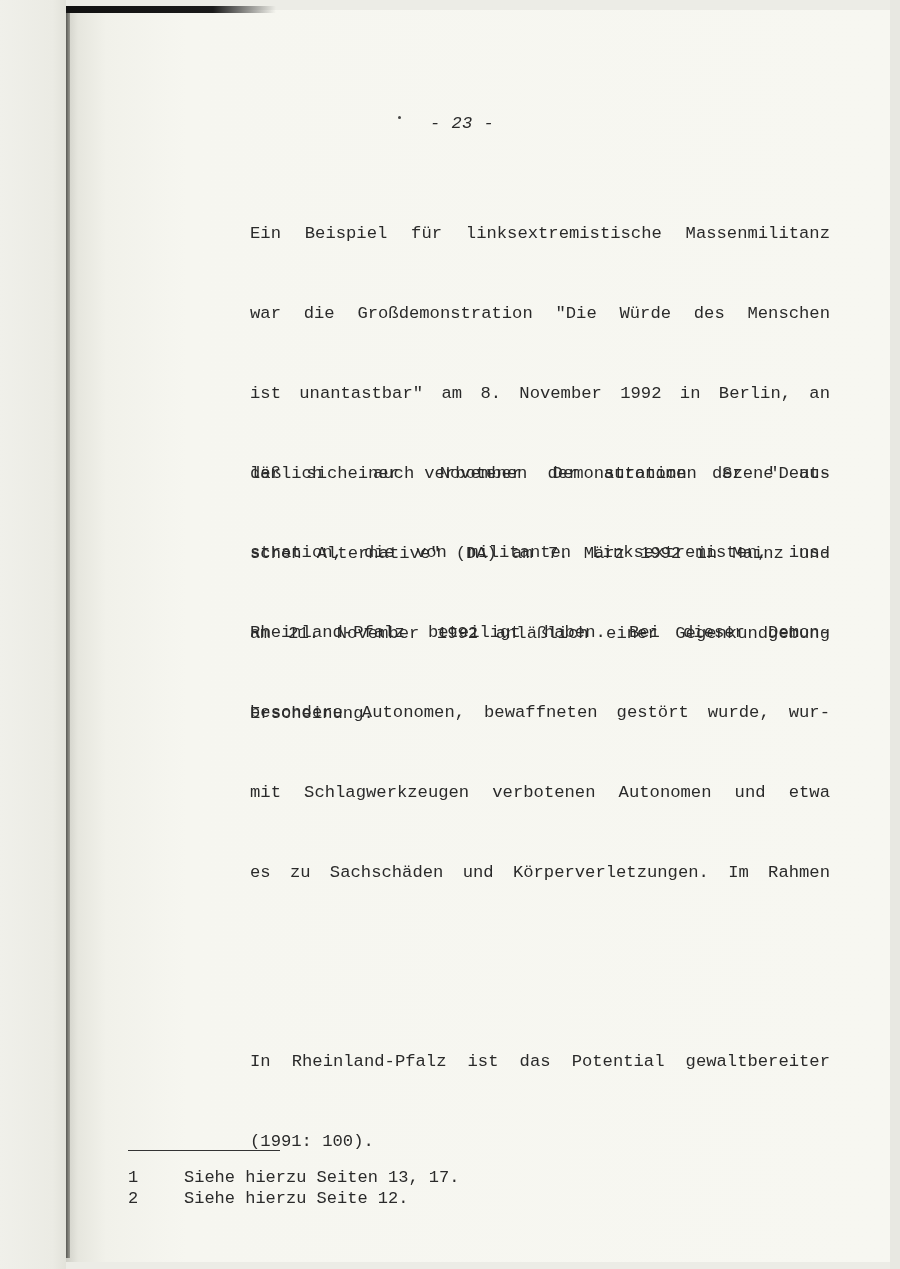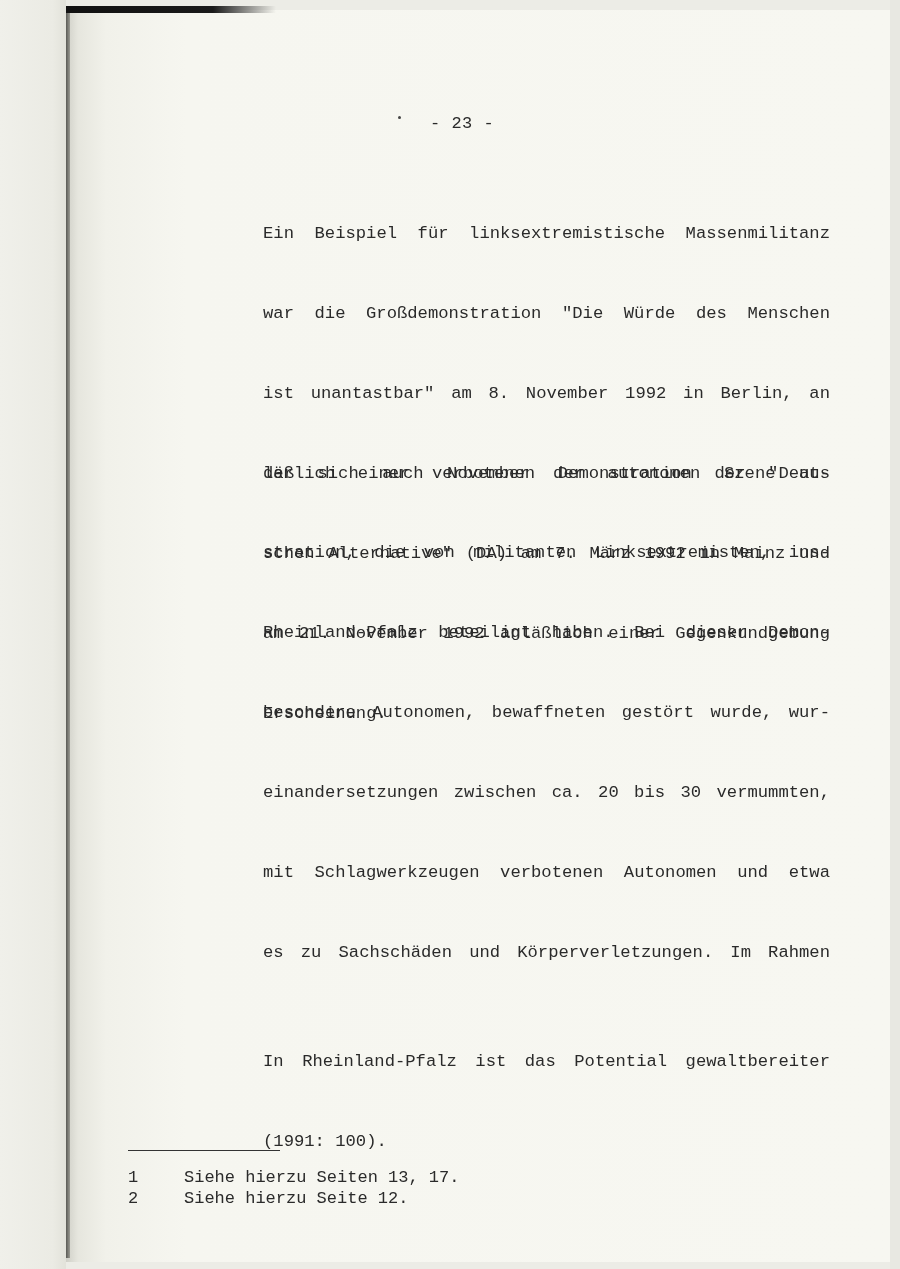--- a/index.html
+++ b/index.html
@@ -24,29 +24,29 @@
   .top-edge {
     position: absolute; left: 66px; top: 6px; width: 210px; height: 7px;
     background: linear-gradient(to right, #111 0%, #1a1a1a 70%, rgba(30,30,30,0) 100%);
   }
   .right-edge {
     position: absolute; left: 890px; top: 0; width: 10px; height: 1269px;
     background: #e8e8e2;
   }
   .page-number {
     position: absolute; left: 430px; top: 114px;
-    font-size: 17px; letter-spacing: 0.5px;
+    font-size: 17px; letter-spacing: 0.5px; font-style: italic;
   }
   .speck { position: absolute; left: 398px; top: 116px; width: 3px; height: 3px; border-radius: 50%; background: #444; }
   .body-text {
     position: absolute; left: 250px; width: 580px;
     font-size: 17.2px; line-height: 26.6px;
     white-space: pre;
   }
-  .line { display: block; text-align: justify; text-align-last: justify; height: 26.6px; margin-left: 13px; }
+  .line { display: block; text-align: justify; text-align-last: justify; height: 26.6px; }
   .line.last { text-align-last: left; }
   sup { font-size: 11px; line-height: 0; position: relative; top: -2px; vertical-align: super; }
   .footnote-rule {
     position: absolute; left: 128px; top: 1150px; width: 152px; height: 0;
     border-top: 1.5px solid #333;
   }
   .footnotes { position: absolute; left: 128px; top: 1167px; font-size: 17px; line-height: 21px; }
   .fn-row { display: flex; }
   .fn-num { width: 56px; }
 </style>
@@ -70,21 +70,20 @@
   <span class="line">stration, die von militanten Linksextremisten, ins-</span>
   <span class="line">Rheinland-Pfalz beteiligt haben. Bei dieser Demon-</span>
   <span class="line">besondere Autonomen, bewaffneten gestört wurde, wur-</span>
 </div>
 
 <div class="body-text" style="top:408px;">
   <span class="line">läßlich einer verbotenen Demonstration der "Deut-</span>
   <span class="line">schen Alternative" (DA) am 7. März 1992 in Mainz und</span>
   <span class="line">am 21. November 1992 anläßlich einer Gegenkundgebung</span>
   <span class="line last">Erscheinung.</span>
-  <span class="line">einandersetzungen zwischen ca. 20 bis 30 vermummten,</span>
   <span class="line">mit Schlagwerkzeugen verbotenen Autonomen und etwa</span>
   <span class="line">es zu Sachschäden und Körperverletzungen. Im Rahmen</span>
   
   
   
   
   
   
   
   

